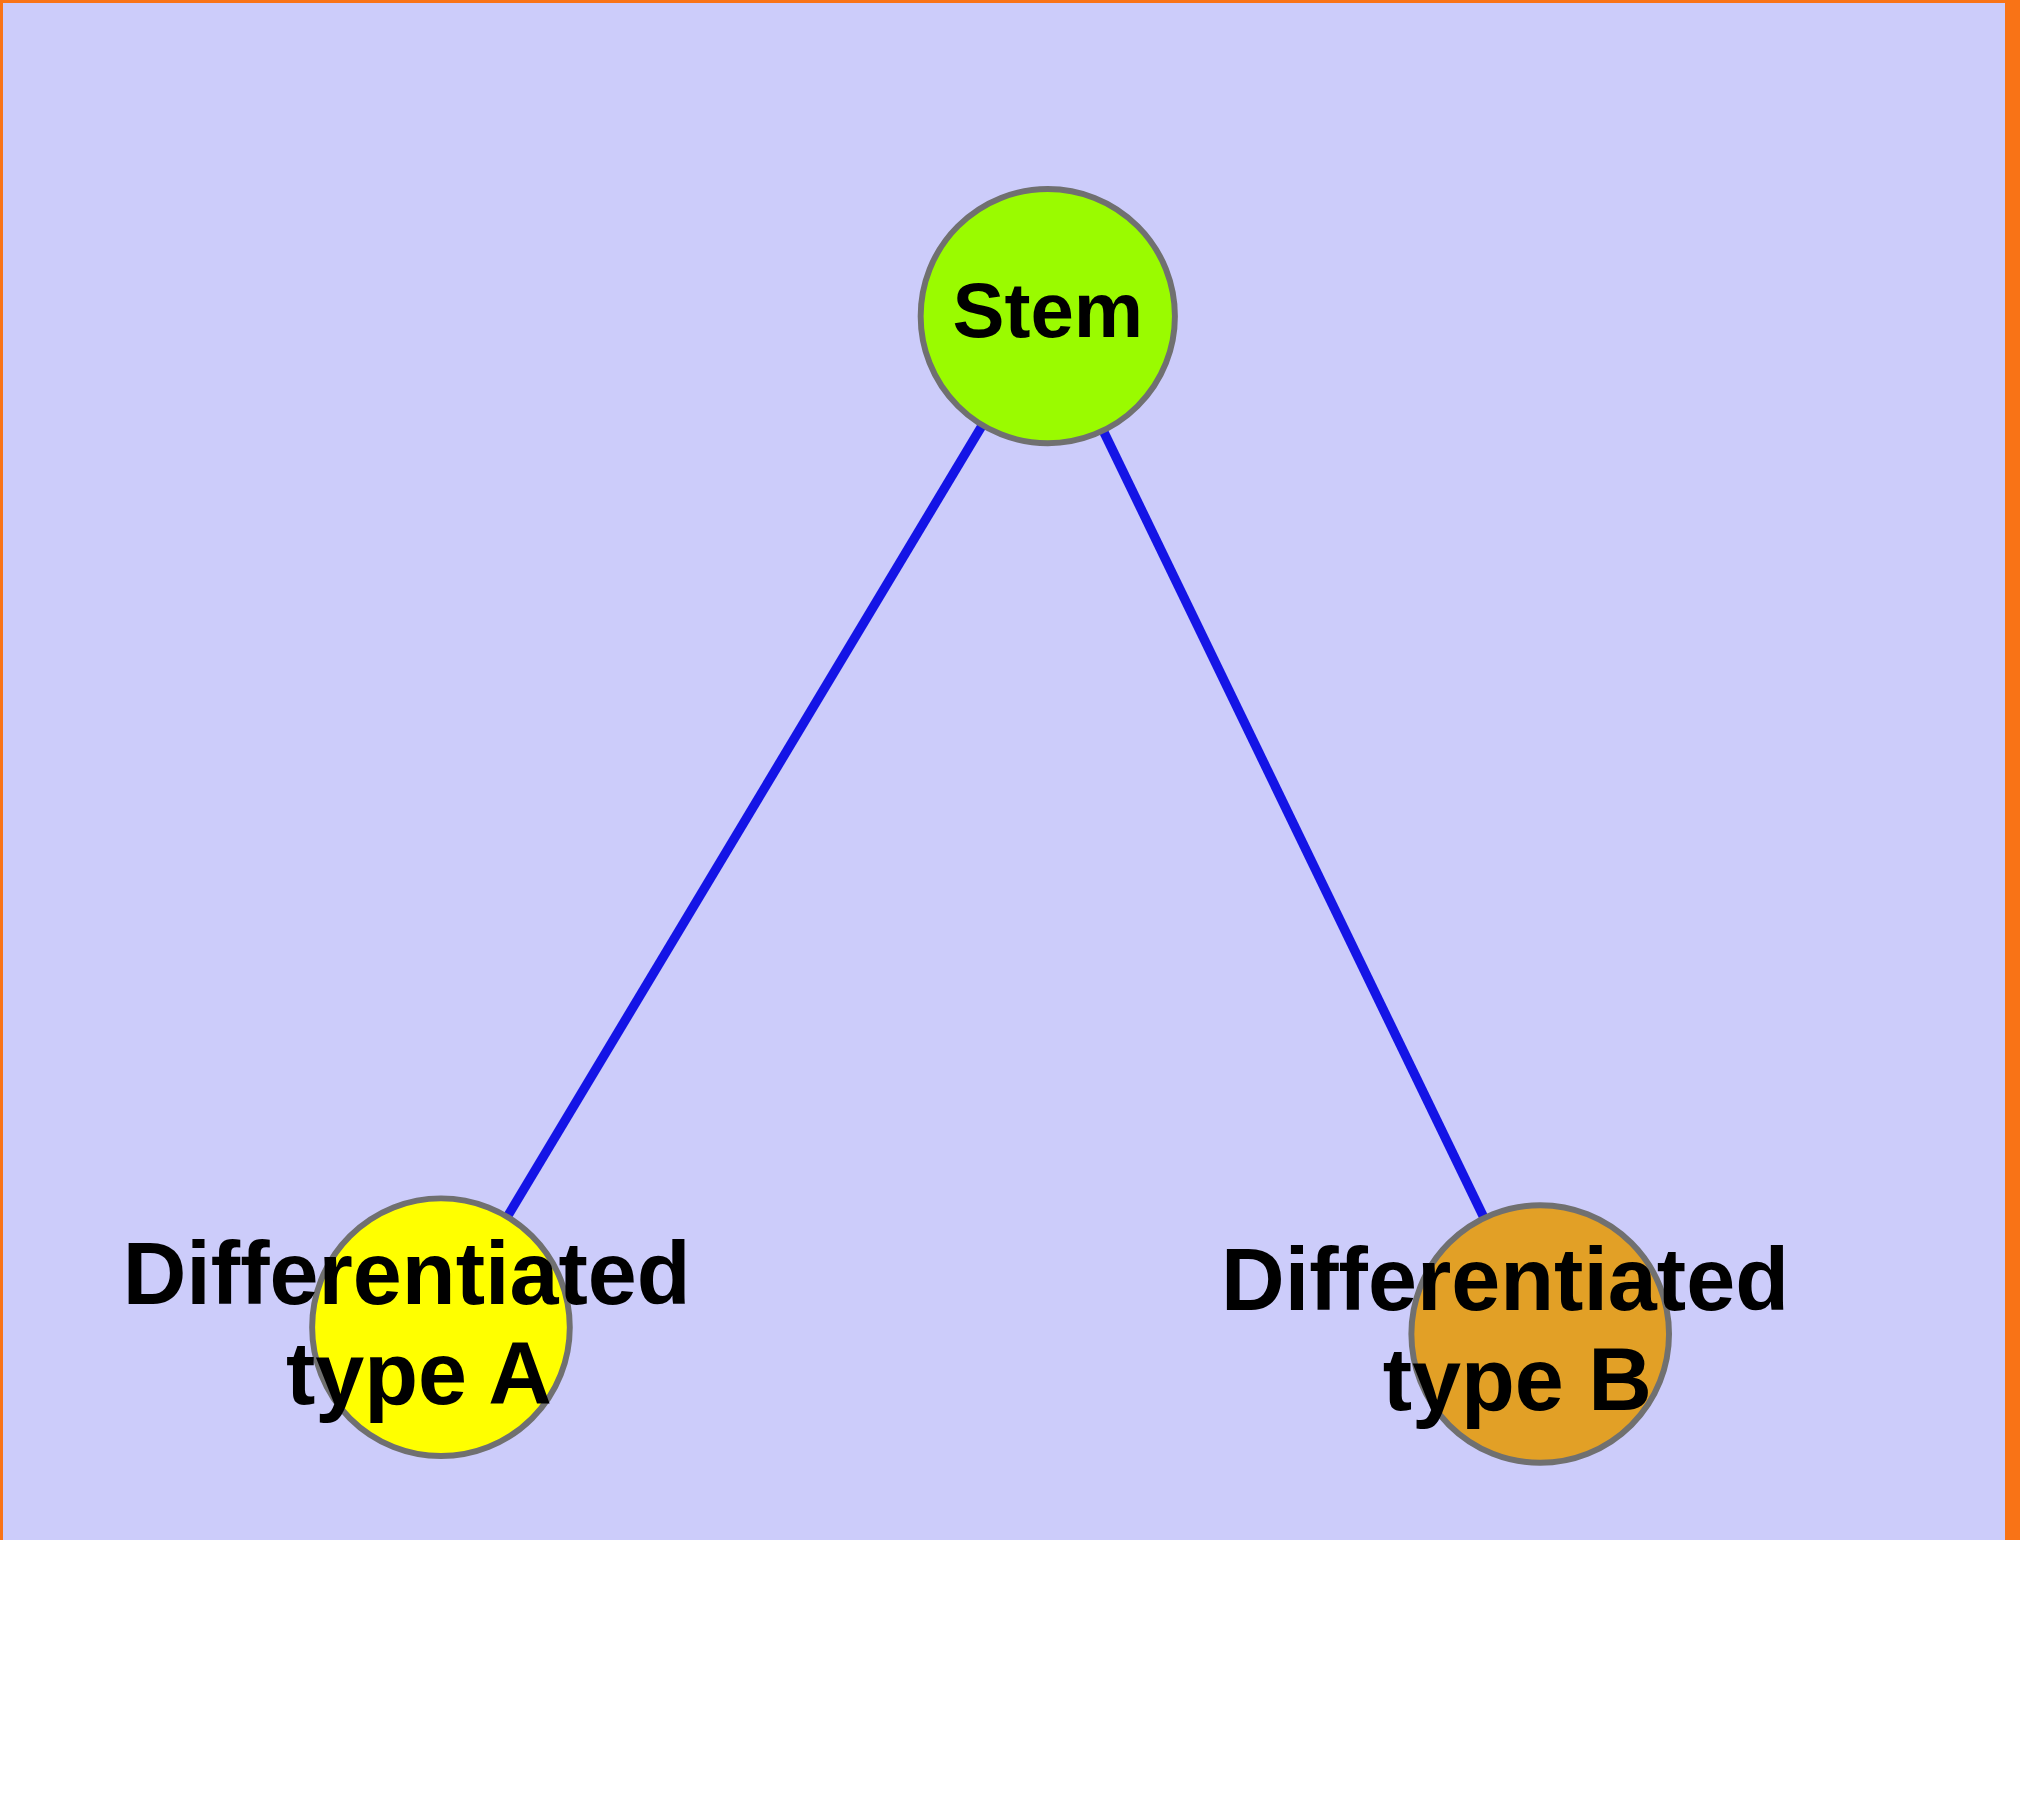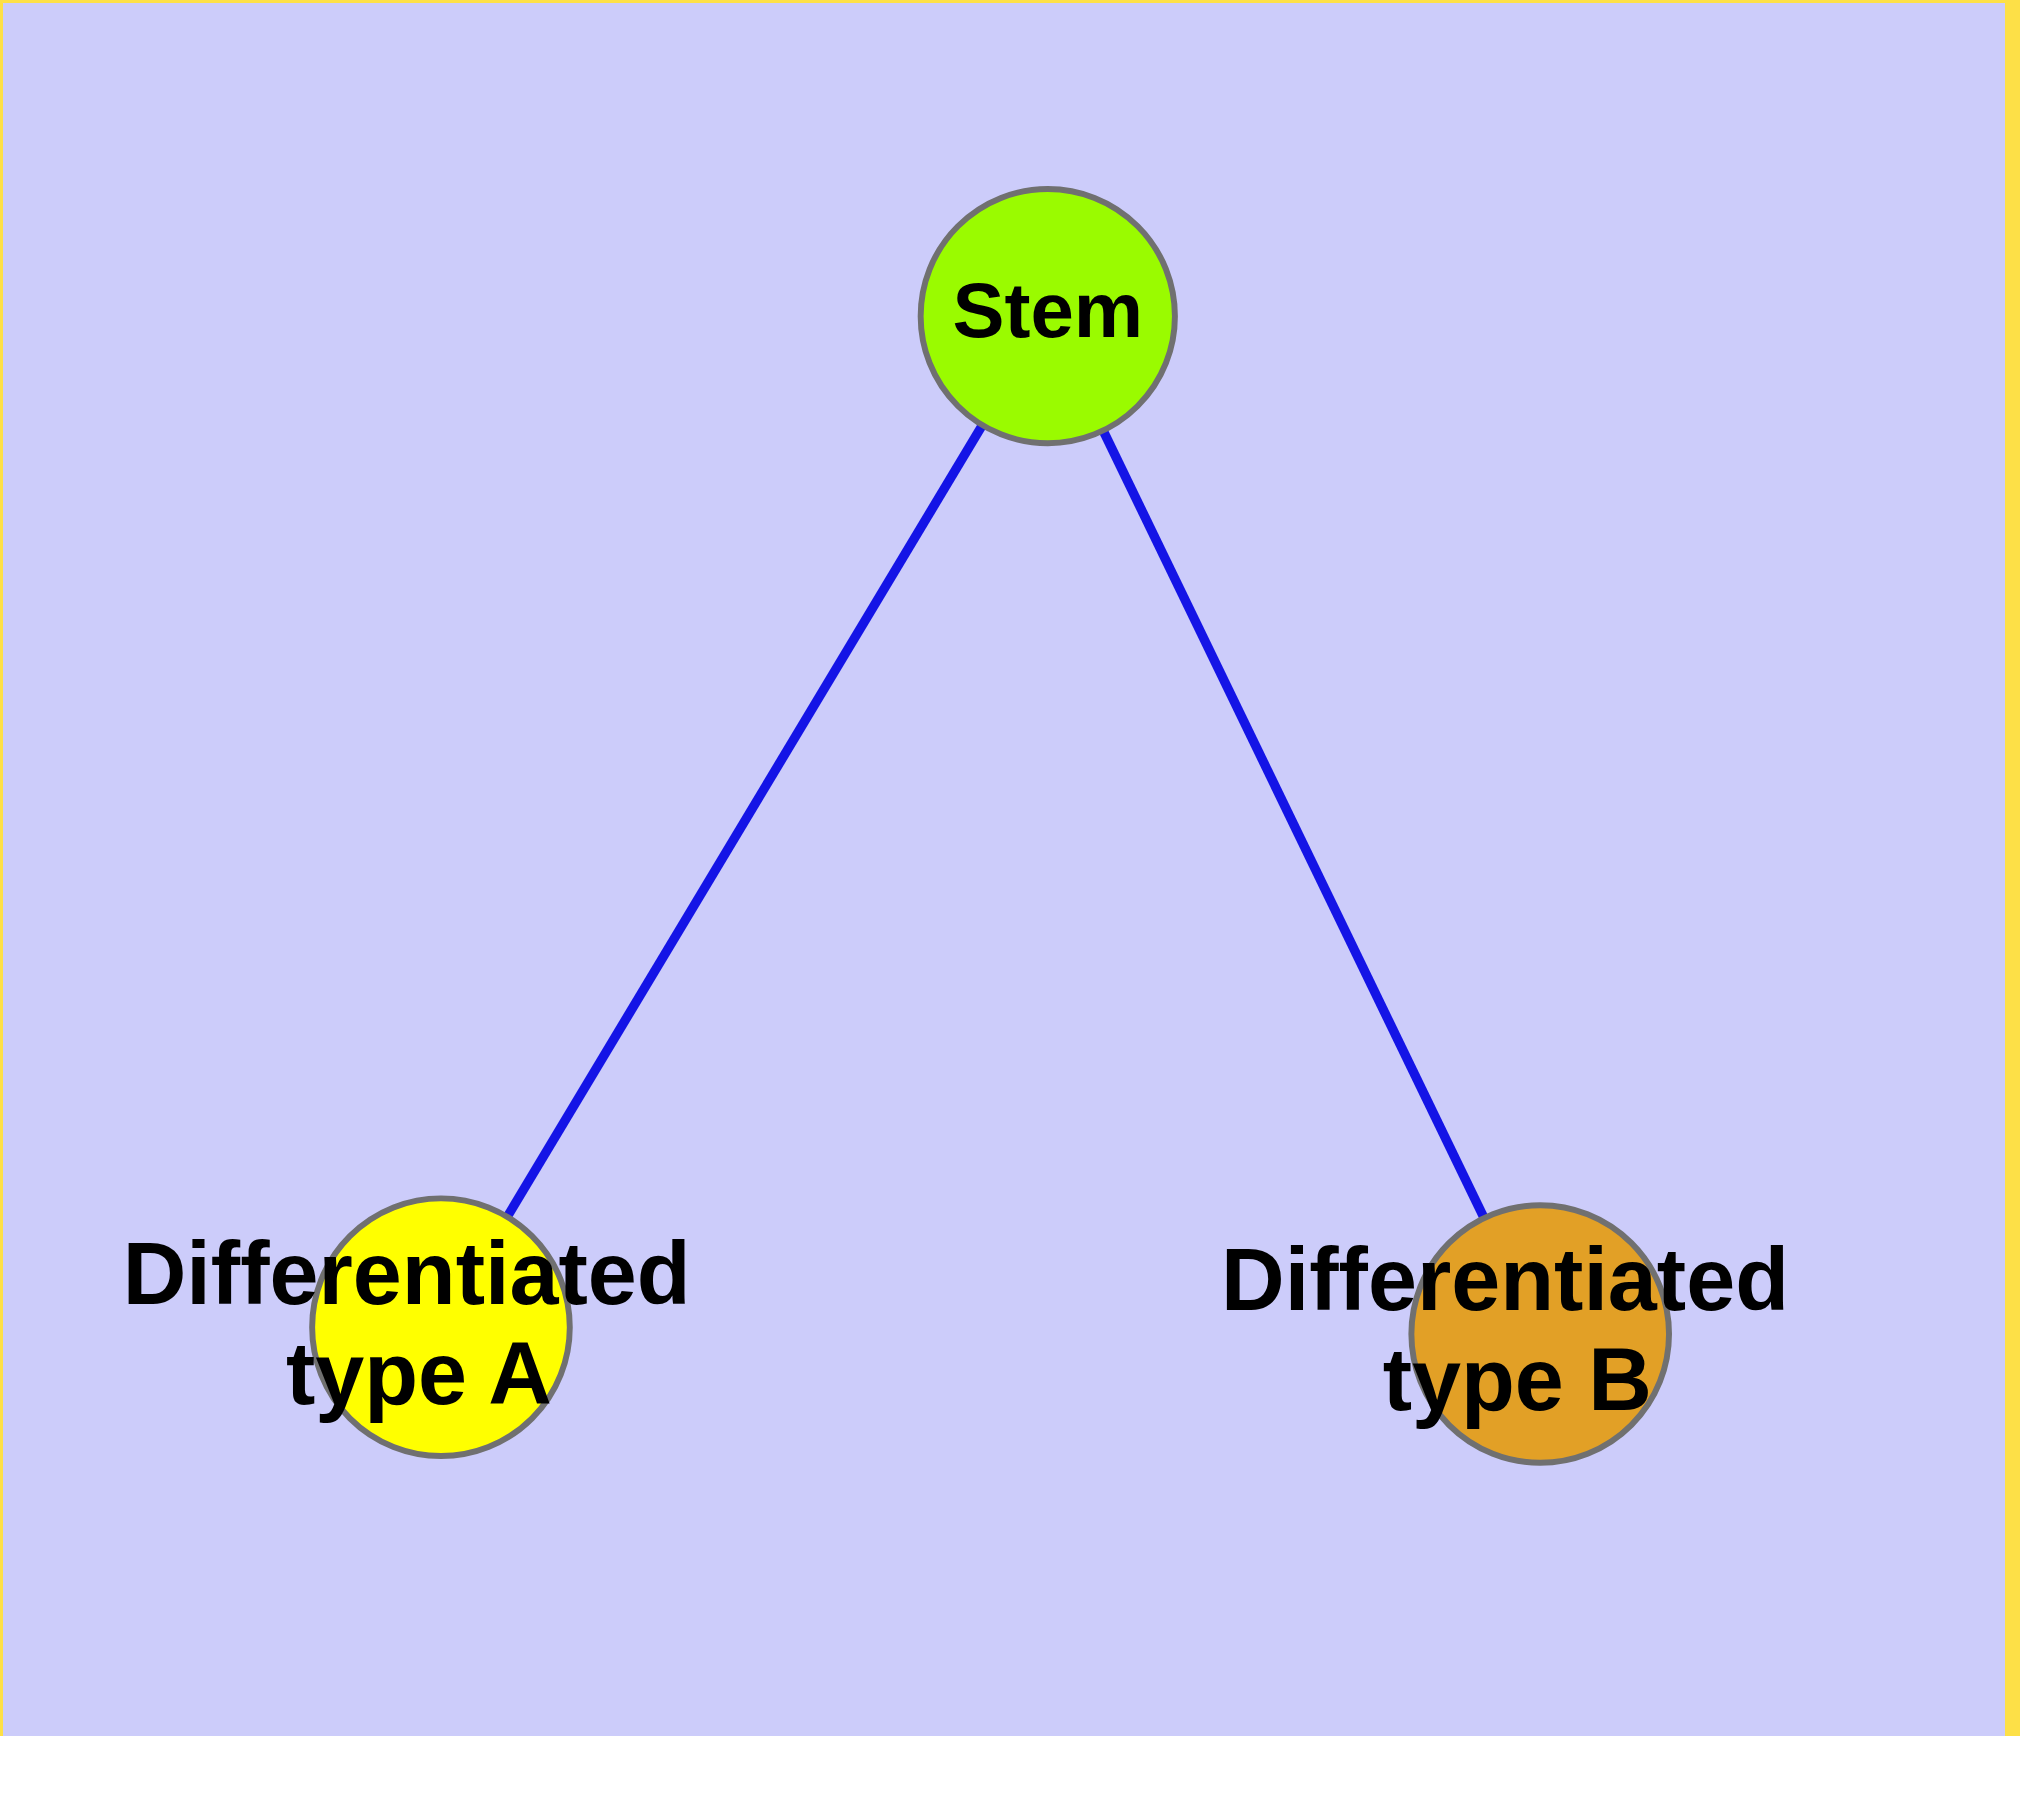--- a/index.html
+++ b/index.html
@@ -43,21 +43,21 @@
   .node-label-root {
     font-size: 92px;
   }
   .node-label-leaf {
     font-size: 104px;
   }
 </style>
 </head>
 <body>
 
-<div id="stage" style="width: 2021px; height: 1736px; background: #fde047;">
+<div id="stage" style="width: 2021px; height: 1540px; background: #f97316;">
   <div id="canvas" style="background: rgb(204, 204, 250);"></div>
 
   <svg id="graph-svg" viewBox="0 0 2384 2138" xmlns="http://www.w3.org/2000/svg">
 
     <g>
       <line id="edge-a" x1="1236" y1="373" x2="520" y2="1566" stroke="#1414e6" stroke-width="11" stroke-linecap="butt"></line>
       <line id="edge-b" x1="1236" y1="373" x2="1817" y2="1574" stroke="#1414e6" stroke-width="11" stroke-linecap="butt"></line>
     </g>
 
     <g>

